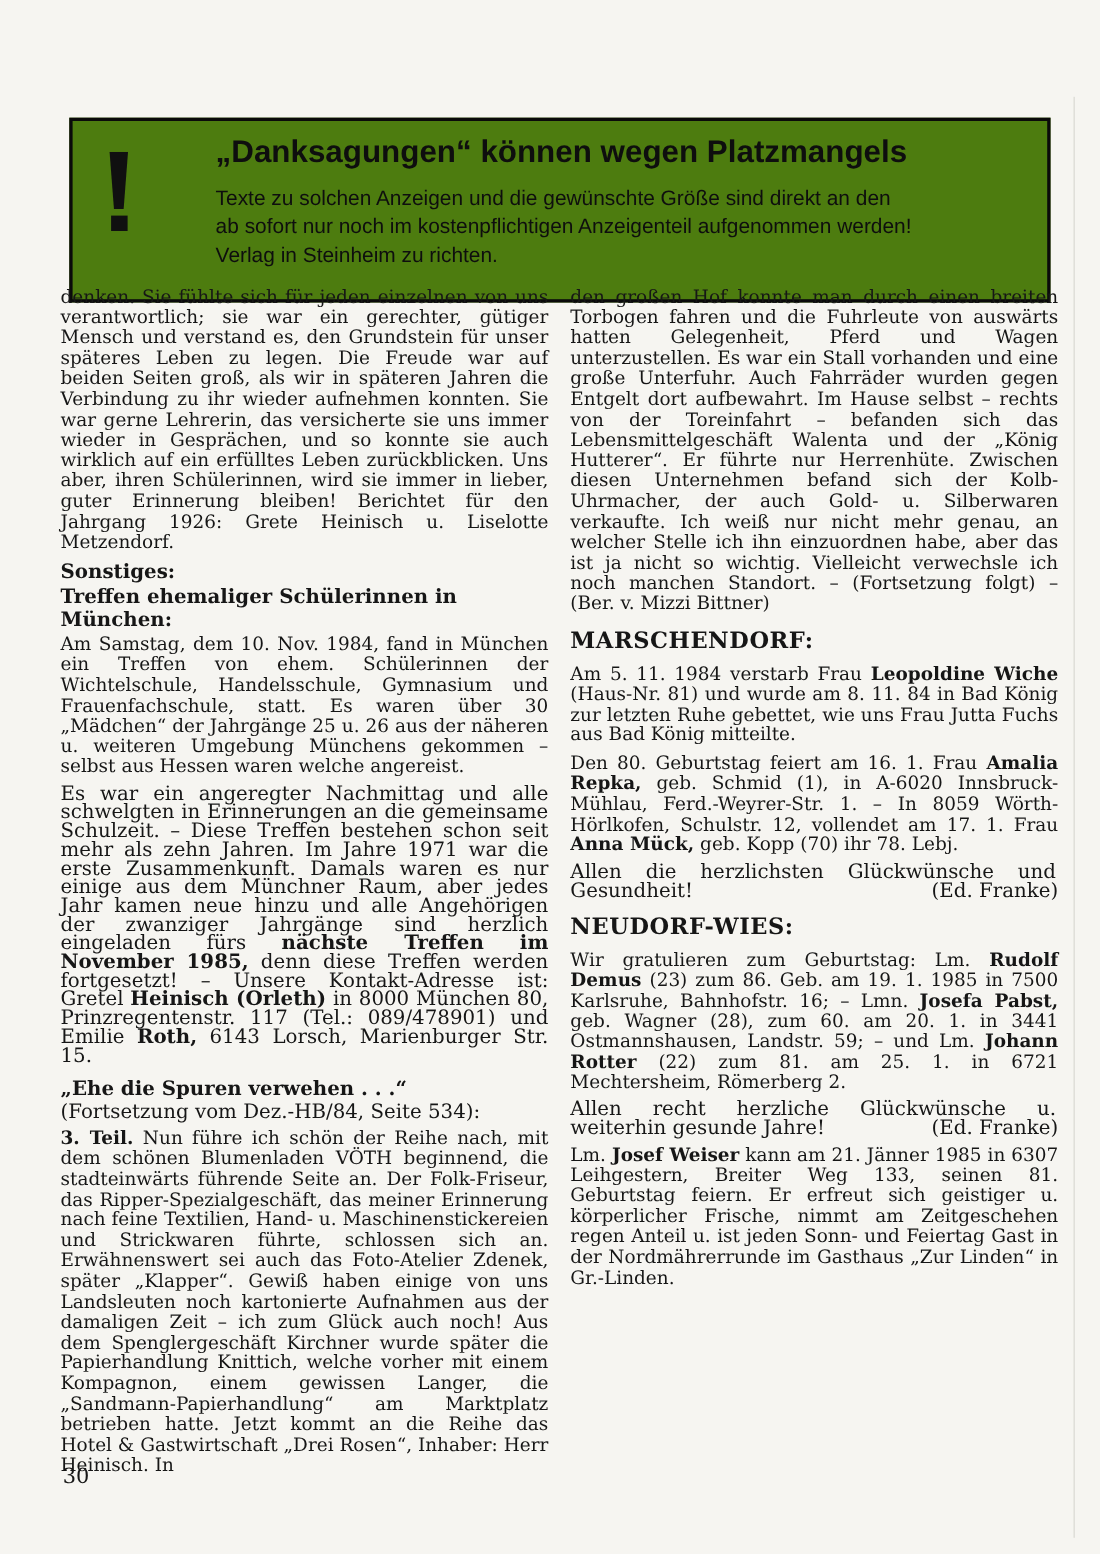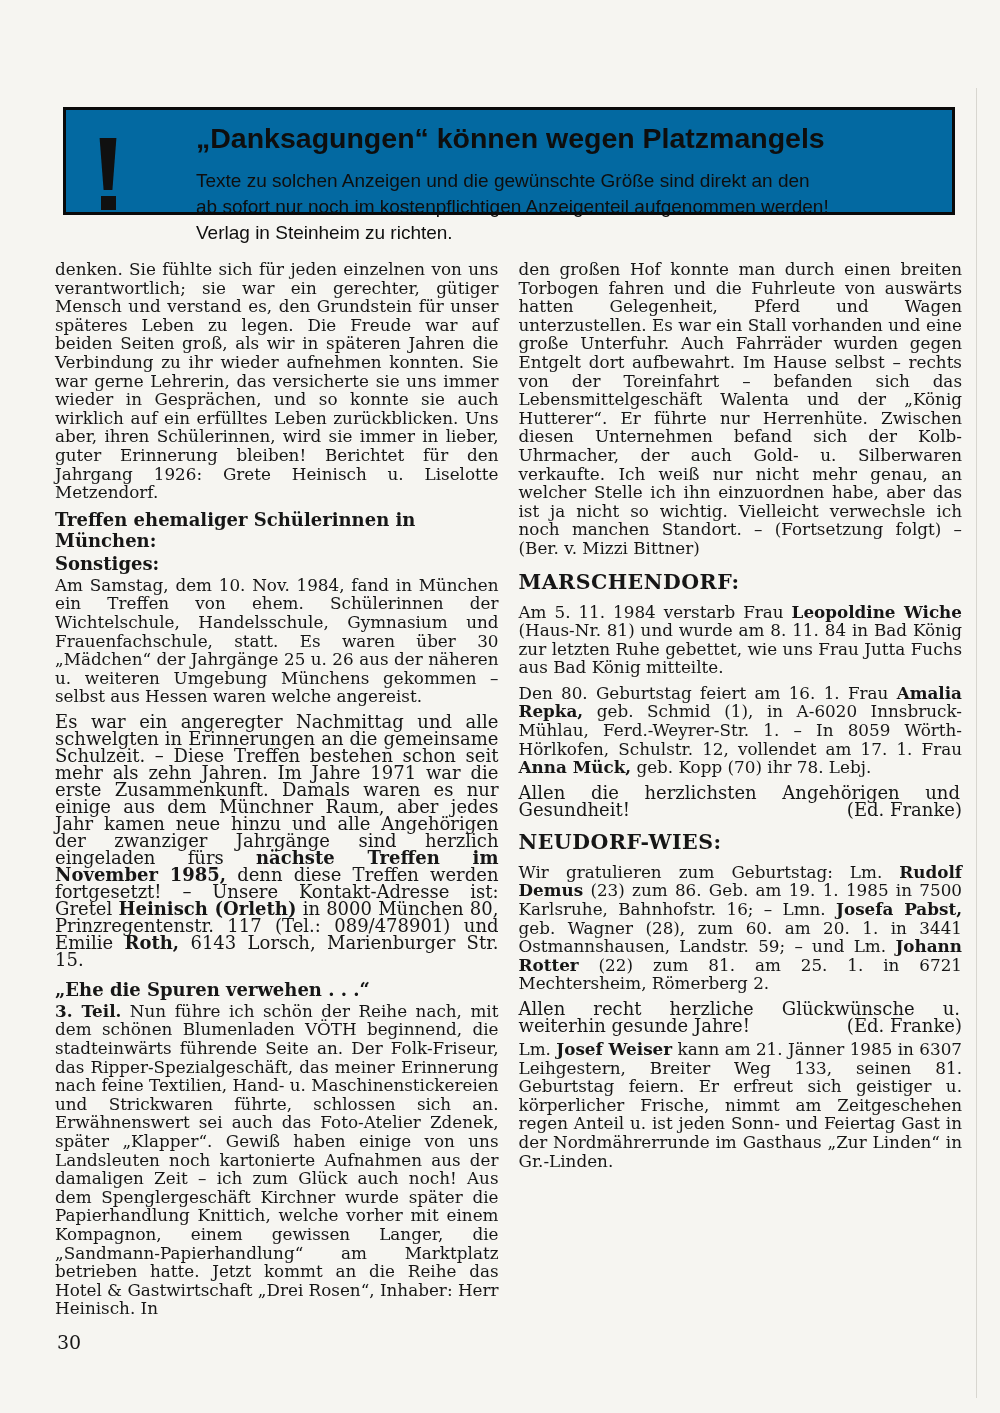--- a/index.html
+++ b/index.html
@@ -7,24 +7,24 @@
     position:relative;
     width:1000px;height:1413px;
     margin:0 auto;
     background:#f6f5f1;
     font-family:"DejaVu Serif", serif;
     color:#161616;
     overflow:hidden;
   }
   
   .notice{
-    position:absolute;left:63px;top:107px;width:892px;height:108px;
+    position:absolute;left:63px;top:107px;width:892px;height:168px;
     border:3px solid #0a0a0a;
     box-sizing:border-box;
-    background:#0369a1;
+    background:#4d7c0f;
   }
   .excl{position:absolute;left:32px;top:28px;width:24px;height:78px;}
   .excl-bar{width:20px;height:52px;background:#101010;clip-path:polygon(8% 0,92% 0,72% 100%,28% 100%);}
   .excl-dot{width:15px;height:14px;background:#101010;margin:6px 0 0 3px;}
   .notice-text{
     position:absolute;left:130px;top:12px;right:18px;
     font-family:"Liberation Sans", sans-serif;
     color:#0e0e0e;
   }
   .notice-title{font-size:28.5px;font-weight:bold;margin-bottom:13px;white-space:nowrap;}
@@ -62,33 +62,34 @@
       <div class="notice-title">„Danksagungen“ können wegen Platzmangels</div>
       <div class="notice-line">Texte zu solchen Anzeigen und die gewünschte Größe sind direkt an den</div>
       <div class="notice-line">ab sofort nur noch im kostenpflichtigen Anzeigenteil aufgenommen werden!</div>
       <div class="notice-line">Verlag in Steinheim zu richten.</div>
     </div>
   </div>
 
   <div class="columns">
     <div class="col" id="left-col">
         <p class="t-normal"><span>denken. Sie fühlte sich für jeden einzelnen von uns verantwortlich; sie war ein gerechter, gütiger Mensch und verstand es, den Grundstein für unser späteres Leben zu legen. Die Freude war auf beiden Seiten groß, als wir in späteren Jahren die Verbindung zu ihr wieder aufnehmen konnten. Sie war gerne Lehrerin, das versicherte sie uns immer wieder in Gesprächen, und so konnte sie auch wirklich auf ein erfülltes Leben zurückblicken. Uns aber, ihren Schülerinnen, wird sie immer in lieber, guter Erinnerung bleiben! Berichtet für den Jahrgang 1926: Grete Heinisch u. Liselotte Metzendorf.</span></p>
+        <h3 class="h2"><span class="b">Sonstiges:</span></h3>
         <h3 class="h2"><span class="b">Treffen ehemaliger Schülerinnen in München:</span></h3>
-        <h3 class="h2"><span class="b">Sonstiges:</span></h3>
         <p class="t-normal"><span>Am Samstag, dem 10. Nov. 1984, fand in München ein Treffen von ehem. Schülerinnen der Wichtelschule, Handelsschule, Gymnasium und Frauenfachschule, statt. Es waren über 30 „Mädchen“ der Jahrgänge 25 u. 26 aus der näheren u. weiteren Umgebung Münchens gekommen – selbst aus Hessen waren welche angereist.</span></p>
         <p class="t-small"><span>Es war ein angeregter Nachmittag und alle schwelgten in Erinnerungen an die gemeinsame Schulzeit. – Diese Treffen bestehen schon seit mehr als zehn Jahren. Im Jahre 1971 war die erste Zusammenkunft. Damals waren es nur einige aus dem Münchner Raum, aber jedes Jahr kamen neue hinzu und alle Angehörigen der zwanziger Jahrgänge sind herzlich eingeladen fürs </span><span class="b">nächste Treffen im November 1985,</span><span> denn diese Treffen werden fortgesetzt! – Unsere Kontakt-Adresse ist: Gretel </span><span class="b">Heinisch (Orleth)</span><span> in 8000 München 80, Prinzregentenstr. 117 (Tel.: 089/478901) und Emilie </span><span class="b">Roth,</span><span> 6143 Lorsch, Marienburger Str. 15.</span></p>
         <h3 class="h2 mt"><span class="b">„Ehe die Spuren verwehen . . .“</span></h3>
+        <p class="t-small"><span>(Fortsetzung vom Dez.-HB/84, Seite 534):</span></p>
         <p class="t-normal"><span class="b">3. Teil.</span><span> Nun führe ich schön der Reihe nach, mit dem schönen Blumenladen VÖTH beginnend, die stadteinwärts führende Seite an. Der Folk-Friseur, das Ripper-Spezialgeschäft, das meiner Erinnerung nach feine Textilien, Hand- u. Maschinenstickereien und Strickwaren führte, schlossen sich an. Erwähnenswert sei auch das Foto-Atelier Zdenek, später „Klapper“. Gewiß haben einige von uns Landsleuten noch kartonierte Aufnahmen aus der damaligen Zeit – ich zum Glück auch noch! Aus dem Spenglergeschäft Kirchner wurde später die Papierhandlung Knittich, welche vorher mit einem Kompagnon, einem gewissen Langer, die „Sandmann-Papierhandlung“ am Marktplatz betrieben hatte. Jetzt kommt an die Reihe das Hotel &amp; Gastwirtschaft „Drei Rosen“, Inhaber: Herr Heinisch. In</span></p>
       </div>
     <div class="col" id="right-col">
         <p class="t-normal"><span>den großen Hof konnte man durch einen breiten Torbogen fahren und die Fuhrleute von auswärts hatten Gelegenheit, Pferd und Wagen unterzustellen. Es war ein Stall vorhanden und eine große Unterfuhr. Auch Fahrräder wurden gegen Entgelt dort aufbewahrt. Im Hause selbst – rechts von der Toreinfahrt – befanden sich das Lebensmittelgeschäft Walenta und der „König Hutterer“. Er führte nur Herrenhüte. Zwischen diesen Unternehmen befand sich der Kolb-Uhrmacher, der auch Gold- u. Silberwaren verkaufte. Ich weiß nur nicht mehr genau, an welcher Stelle ich ihn einzuordnen habe, aber das ist ja nicht so wichtig. Vielleicht verwechsle ich noch manchen Standort. – (Fortsetzung folgt) – (Ber. v. Mizzi Bittner)</span></p>
         <h3 class="h1"><span class="b">MARSCHENDORF:</span></h3>
         <p class="t-normal"><span>Am 5. 11. 1984 verstarb Frau </span><span class="b">Leopoldine Wiche</span><span> (Haus-Nr. 81) und wurde am 8. 11. 84 in Bad König zur letzten Ruhe gebettet, wie uns Frau Jutta Fuchs aus Bad König mitteilte.</span></p>
         <p class="t-normal"><span>Den 80. Geburtstag feiert am 16. 1. Frau </span><span class="b">Amalia Repka,</span><span> geb. Schmid (1), in A-6020 Innsbruck-Mühlau, Ferd.-Weyrer-Str. 1. – In 8059 Wörth-Hörlkofen, Schulstr. 12, vollendet am 17. 1. Frau </span><span class="b">Anna Mück,</span><span> geb. Kopp (70) ihr 78. Lebj.</span></p>
-        <p class="t-small sig-para"><span>Allen die herzlichsten Angehörigen und Gesundheit!</span><span class="sig">(Ed. Franke)</span></p>
+        <p class="t-small sig-para"><span>Allen die herzlichsten Glückwünsche und Gesundheit!</span><span class="sig">(Ed. Franke)</span></p>
         <h3 class="h1"><span class="b">NEUDORF-WIES:</span></h3>
         <p class="t-normal"><span>Wir gratulieren zum Geburtstag: Lm. </span><span class="b">Rudolf Demus</span><span> (23) zum 86. Geb. am 19. 1. 1985 in 7500 Karlsruhe, Bahnhofstr. 16; – Lmn. </span><span class="b">Josefa Pabst,</span><span> geb. Wagner (28), zum 60. am 20. 1. in 3441 Ostmannshausen, Landstr. 59; – und Lm. </span><span class="b">Johann Rotter</span><span> (22) zum 81. am 25. 1. in 6721 Mechtersheim, Römerberg 2.</span></p>
         <p class="t-small sig-para"><span>Allen recht herzliche Glückwünsche u. weiterhin gesunde Jahre!</span><span class="sig">(Ed. Franke)</span></p>
         <p class="t-normal"><span>Lm. </span><span class="b">Josef Weiser</span><span> kann am 21. Jänner 1985 in 6307 Leihgestern, Breiter Weg 133, seinen 81. Geburtstag feiern. Er erfreut sich geistiger u. körperlicher Frische, nimmt am Zeitgeschehen regen Anteil u. ist jeden Sonn- und Feiertag Gast in der Nordmährerrunde im Gasthaus „Zur Linden“ in Gr.-Linden.</span></p>
       </div>
   </div>
 
   <div class="pagenum">30</div>
   <div class="edge-line"></div>
 

